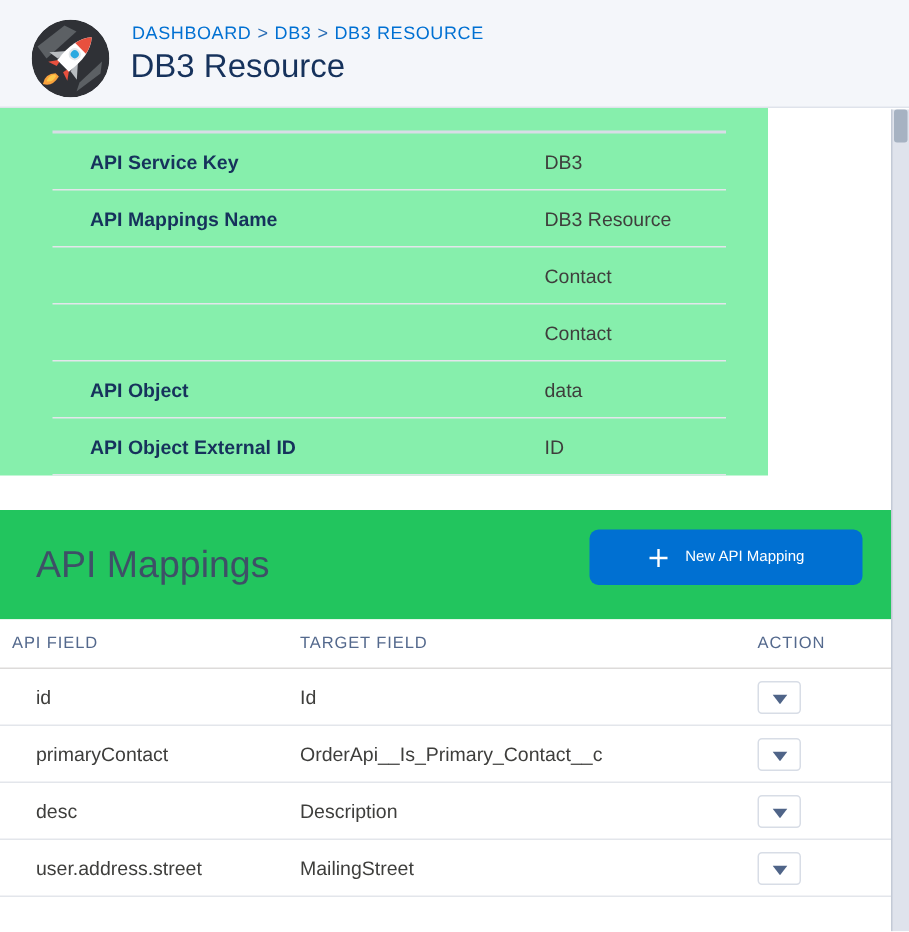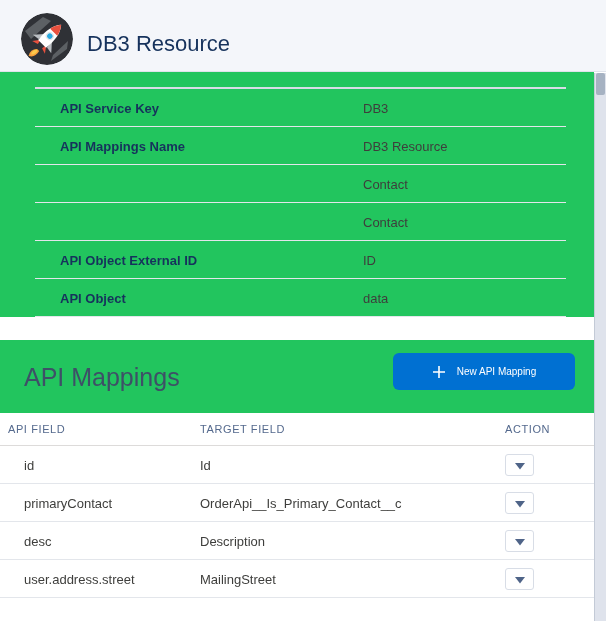--- a/index.html
+++ b/index.html
@@ -25,21 +25,21 @@
     text-transform:uppercase; white-space:nowrap;
   }
   .breadcrumb a { color:#0070d2; text-decoration:none; cursor:pointer; }
   .breadcrumb .sep { color:#2a6db5; margin:0 4px; }
   .page-title {
     position:absolute; left:87px; top:31px;
     font-size:22px; font-weight:400; color:#16325c; white-space:nowrap;
   }
 
   
-  .details { position:absolute; left:0; top:72px; width:594px; background:#22c55e; }
+  .details { position:absolute; left:0; top:72px; width:512px; background:#86efac; }
   .details-top-line {
     margin:15px 28px 0 35px; height:2px; background:#d8dde6;
   }
   .detail-row {
     position:relative; height:38px;
     margin:0 28px 0 35px; border-bottom:1px solid #e3e6eb;
   }
   .detail-label {
     position:absolute; left:25px; top:50%; transform:translateY(-50%);
     font-size:13px; font-weight:700; color:#16325c; white-space:nowrap;
@@ -121,20 +121,23 @@
           <path d="M26 40 q-5 5 -1 11 q6 -3 4 -11 Z" fill="#f9a13c"></path>
           <path d="M26 41 q-2.5 3.5 -0.5 7 q3.5 -2 2 -7 Z" fill="#fcc94b"></path>
           <path d="M22 31 L17 38 L23 36 Z" fill="#e8503e"></path>
           <path d="M30 31 L35 38 L29 36 Z" fill="#e8503e"></path>
           <path d="M26 6 C31.5 12 33 21 31.5 33 L20.5 33 C19 21 20.5 12 26 6 Z" fill="#ffffff"></path>
           <path d="M26 6 C28.6 9 30.3 12.6 31 16.5 L21 16.5 C21.7 12.6 23.4 9 26 6 Z" fill="#e8503e"></path>
           <circle cx="26" cy="22" r="3.4" fill="#2aa9e0" stroke="#e3e7ea" stroke-width="1.4"></circle>
         </g>
       </svg>
     </div>
+    <nav class="breadcrumb">
+      <a>DASHBOARD</a><span class="sep">&gt;</span><a>DB3</a><span class="sep">&gt;</span><a>DB3 RESOURCE</a>
+    </nav>
     <h1 class="page-title">DB3 Resource</h1>
   </header>
 
   <section class="details">
     <div class="details-top-line"></div>
     <div id="detail-rows">
   <div class="detail-row">
     <span class="detail-label">API Service Key</span>
     <span class="detail-value">DB3</span>
   </div>
@@ -147,27 +150,27 @@
   <div class="detail-row">
     <span class="detail-value">Contact</span>
   </div>
 
   <div class="detail-row">
     <span class="detail-label"></span>
     <span class="detail-value">Contact</span>
   </div>
 
   <div class="detail-row">
+    <span class="detail-label">API Object</span>
+    <span class="detail-value">data</span>
+  </div>
+
+  <div class="detail-row">
     <span class="detail-label">API Object External ID</span>
     <span class="detail-value">ID</span>
-  </div>
-
-  <div class="detail-row">
-    <span class="detail-label">API Object</span>
-    <span class="detail-value">data</span>
   </div>
 </div>
   </section>
 
   <section class="mappings-bar">
     <h2 class="section-title">API Mappings</h2>
     <button class="new-btn">
       <span class="plus-icon">
         <svg width="14" height="14" viewBox="0 0 14 14" xmlns="http://www.w3.org/2000/svg">
           <path d="M7 1 V13 M1 7 H13" stroke="#ffffff" stroke-width="1.6" fill="none"></path>

